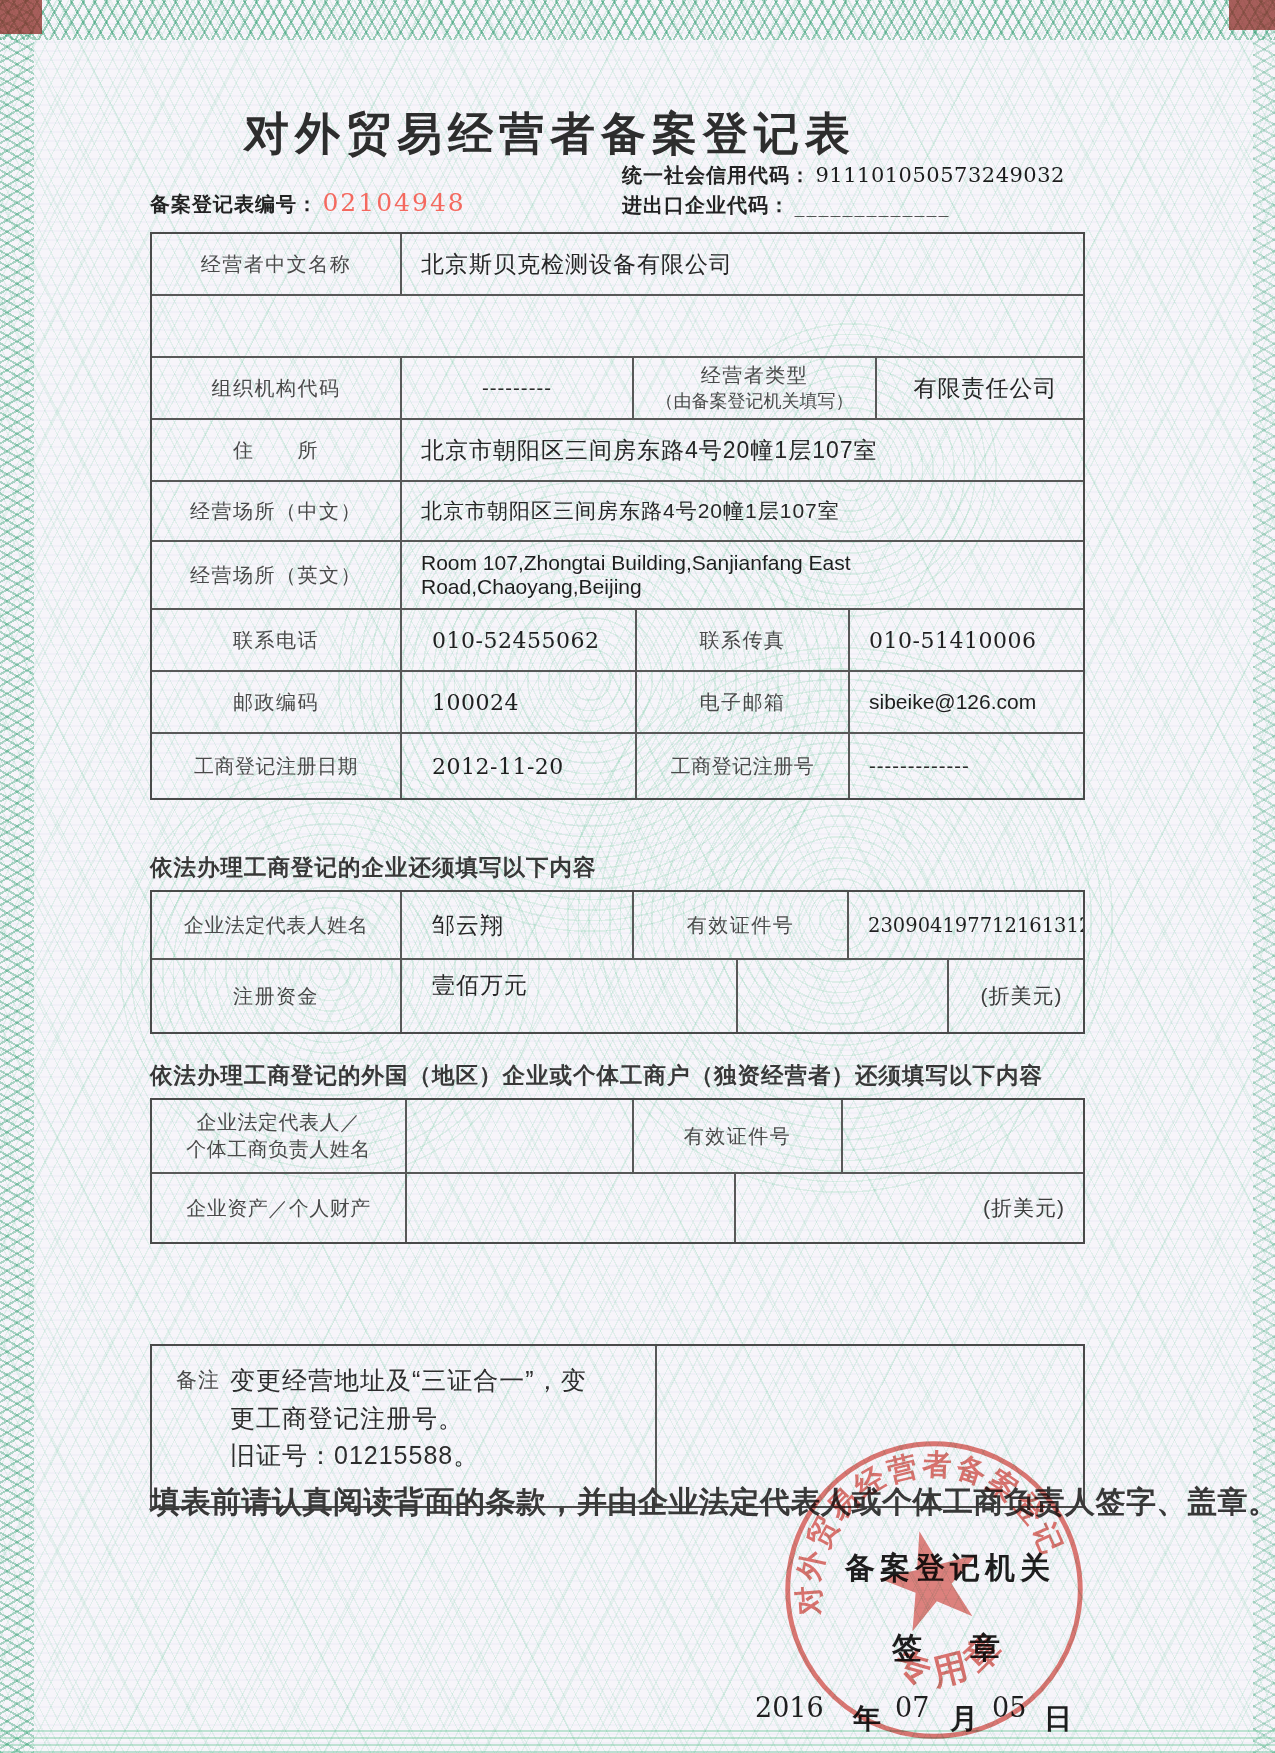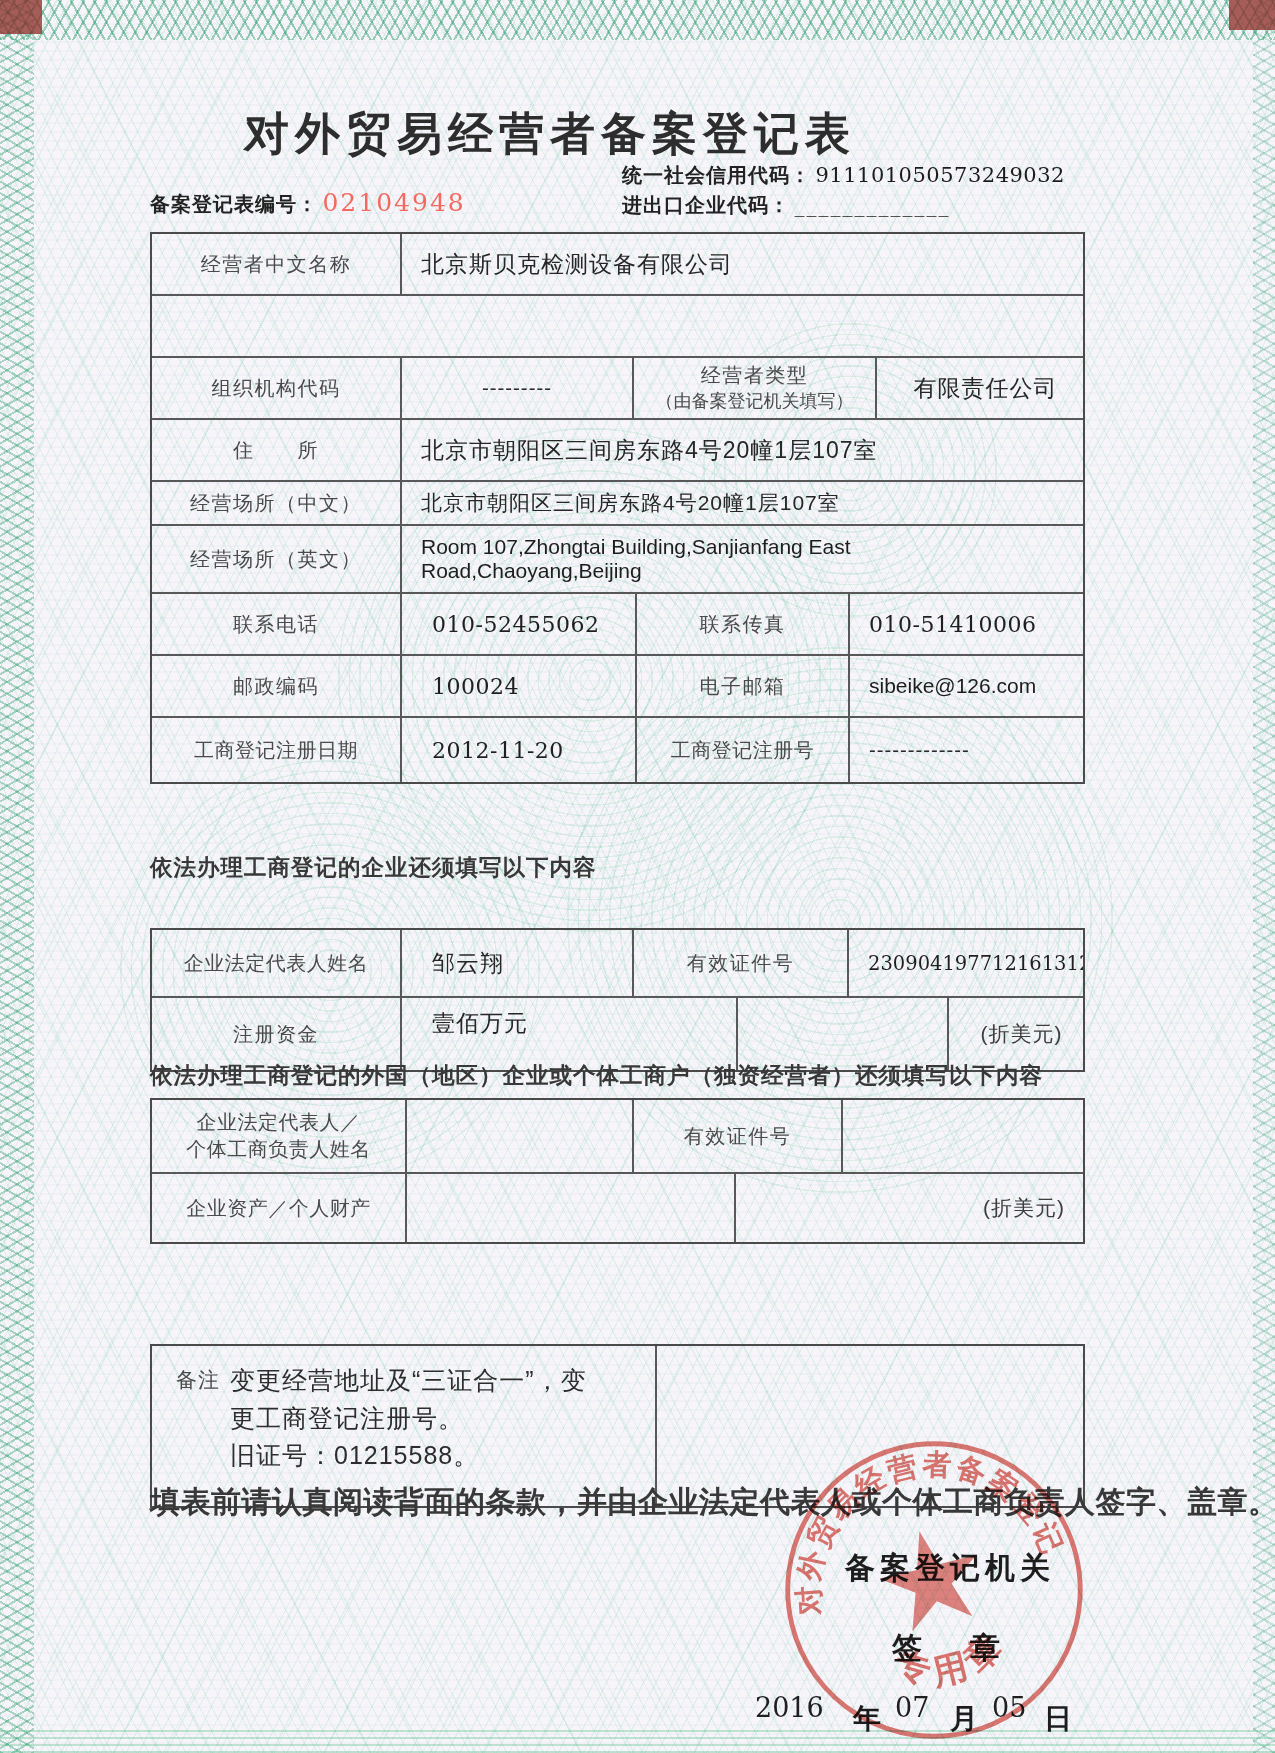--- a/index.html
+++ b/index.html
@@ -67,24 +67,24 @@
   .vr { justify-content:flex-end; padding-right:18px; }
 
   .g-2   { grid-template-columns:250px 1fr; }
   .g-org { grid-template-columns:250px 232px 243px 1fr; }
   .g-4   { grid-template-columns:250px 235px 213px 1fr; }
   .g-s1a { grid-template-columns:250px 232px 215px 1fr; }
   .g-s1b { grid-template-columns:250px 336px 211px 1fr; }
   .g-s2a { grid-template-columns:255px 227px 209px 1fr; }
   .g-s2b { grid-template-columns:255px 329px 1fr; }
 
-  .h60{height:44px} .h62{height:62px} .h64{height:64px} .h66{height:62px} .h68{height:68px} .h72{height:72px} .h74{height:74px}
+  .h60{height:60px} .h62{height:62px} .h64{height:64px} .h66{height:62px} .h68{height:68px} .h72{height:72px} .h74{height:74px}
 
   #table1 { top:232px; }
-  #table-s1 { top:928px; }
+  #table-s1 { top:890px; }
   #table-s2 { top:1098px; }
 
   .lab    { font-size:20px; color:#4a4a4a; letter-spacing:1.5px; text-align:center; }
   .lab-2l { display:flex; flex-direction:column; align-items:center; line-height:1.35; }
   .lab-sm { font-size:18px; color:#4a4a4a; }
   .vzh  { font-size:23px; color:#262626; letter-spacing:1px; }
   .ven  { font-size:21px; color:#1d1d1d; }
   .vnum { font-family:"DejaVu Serif","Liberation Serif",serif; font-size:22px; color:#1f1f1f; letter-spacing:0.5px; }
   .vnum-sm { font-family:"DejaVu Serif","Liberation Serif",serif; font-size:19.5px; color:#1f1f1f; }
   .vdash { font-family:"DejaVu Serif",serif; font-size:20px; color:#2a2a2a; letter-spacing:1px; }

